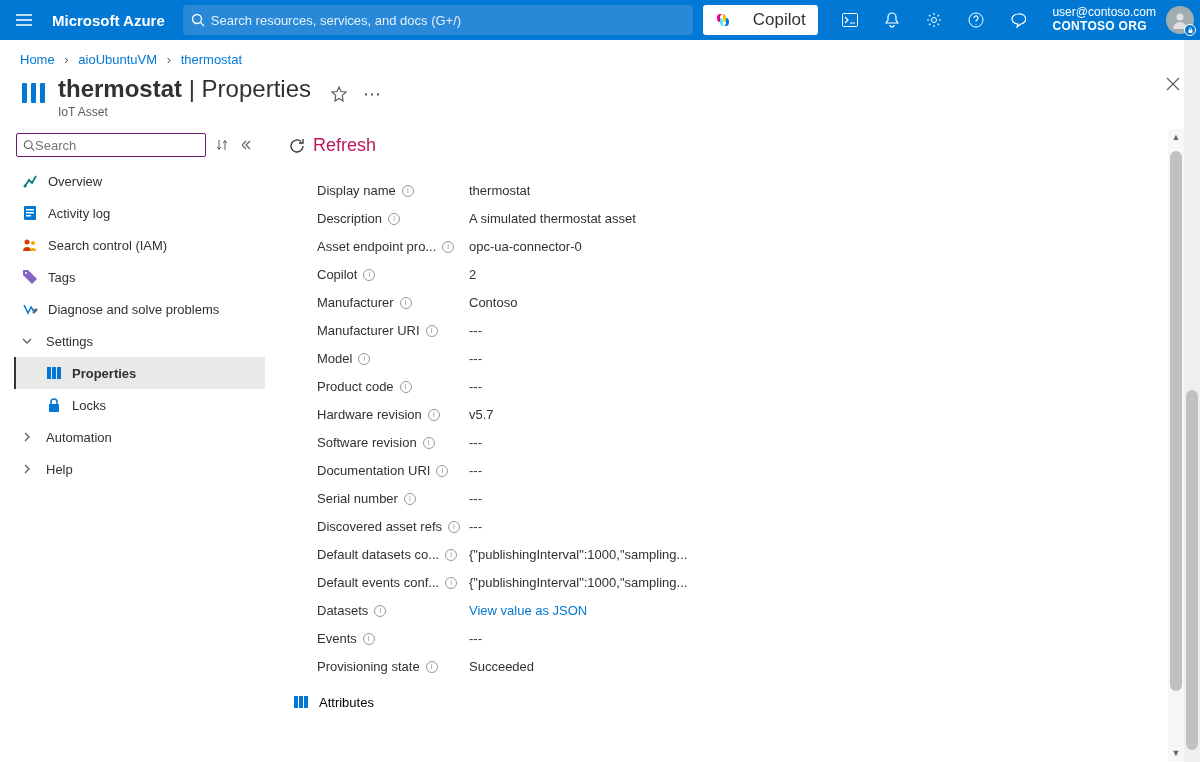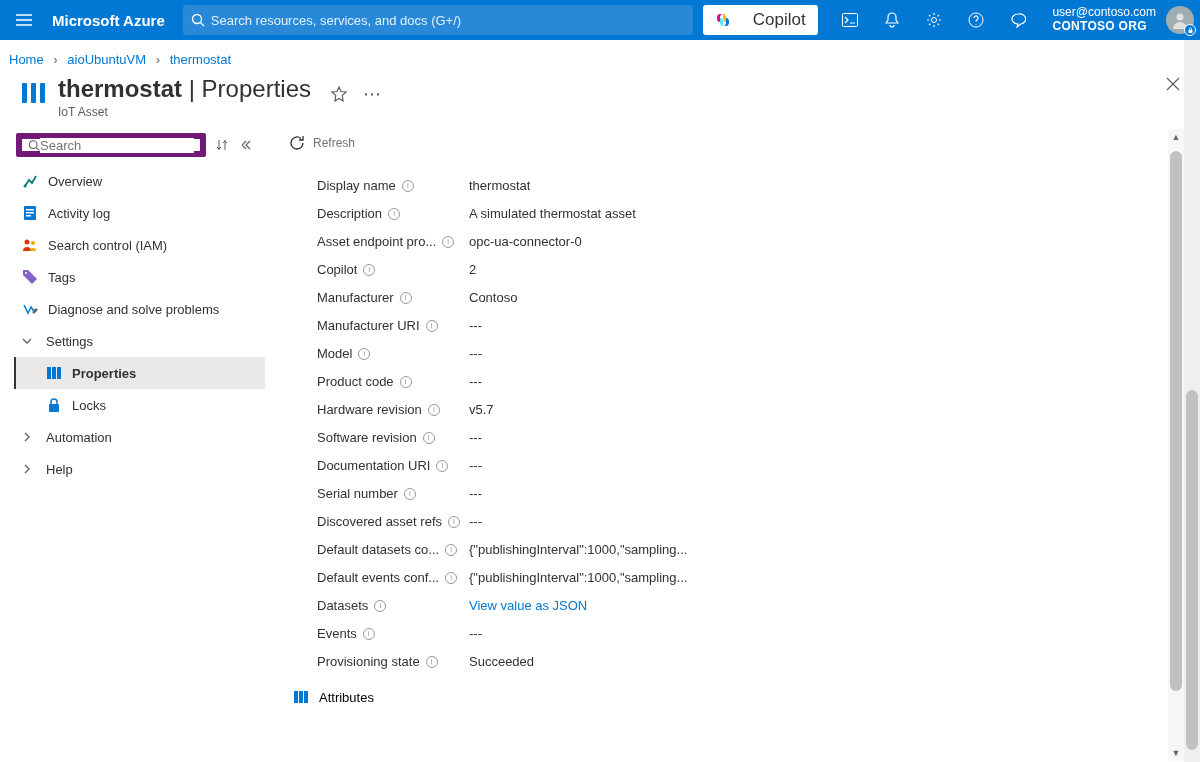--- a/index.html
+++ b/index.html
@@ -17,51 +17,51 @@
 .top-icons { display: flex; align-items: center; gap: 2px; margin-left: 12px; }
 .top-icon { width: 40px; height: 40px; display: flex; align-items: center; justify-content: center; cursor: pointer; }
 .user-area { margin-left: auto; display: flex; align-items: center; padding-right: 6px; gap: 10px; }
 .user-text { text-align: left; line-height: 1.15; }
 .user-email { font-size: 12px; }
 .user-org { font-size: 12px; font-weight: 600; letter-spacing: 0.3px; }
 .avatar { width: 28px; height: 28px; border-radius: 50%; background: #a0aeb2; position: relative; display: flex; align-items: center; justify-content: center; }
 .lock-badge { position: absolute; bottom: -2px; right: -2px; width: 12px; height: 12px; background: #0078d4; border: 1px solid #fff; border-radius: 50%; display: flex; align-items: center; justify-content: center; }
 
 
-.breadcrumb { padding: 12px 20px 4px 9px; font-size: 13px; color: #0078d4; }
+.breadcrumb { padding: 12px 20px 4px 20px; font-size: 13px; color: #0078d4; }
 .breadcrumb span.sep { color: #666; margin: 0 6px; }
 .breadcrumb a { color: #0078d4; text-decoration: none; cursor: pointer; }
 
 
 .title-row { display: flex; align-items: flex-start; padding: 4px 20px 10px 20px; position: relative; }
 .title-icon { width: 28px; height: 28px; margin-right: 10px; margin-top: 4px; }
 .title-icon rect { fill: #0078d4; }
 .title-text h1 { font-size: 24px; font-weight: 600; color: #323130; }
 .title-text .sub { font-size: 12px; color: #605e5c; margin-top: 2px; }
 .title-actions { display: flex; align-items: center; gap: 16px; margin-left: 20px; margin-top: 8px; color: #605e5c; }
 .title-right { position: absolute; right: 20px; top: 6px; display: flex; gap: 20px; color: #605e5c; cursor: pointer; }
 
 
 .body-wrap { display: flex; height: calc(100% - 130px); }
 
 
 .leftnav { width: 265px; flex-shrink: 0; padding: 4px 0 0 16px; font-size: 13px; color: #323130; position: relative; }
 .leftnav-search { display: flex; gap: 6px; align-items: center; margin-bottom: 8px; }
-.search-box { display: flex; align-items: center; border: 6px solid #701a75; border-radius: 2px; height: 24px; width: 190px; padding: 0 6px; }
+.search-box { display: flex; align-items: center; border: 1px solid #701a75; border-radius: 2px; height: 24px; width: 190px; padding: 0 6px; }
 .search-box input { border: none; outline: none; font-size: 13px; width: 100%; }
 .sort-btn, .collapse-btn { color: #605e5c; cursor: pointer; padding: 4px; }
 .nav-item { display: flex; align-items: center; height: 32px; padding-left: 6px; gap: 10px; cursor: pointer; }
 .nav-item.selected { background: #e9e9e7; font-weight: 600; border-left: 2px solid #333; margin-left: -2px; }
 .nav-item.sub { padding-left: 30px; }
 .nav-item .chev { width: 14px; color: #605e5c; }
 .nav-icon { width: 16px; height: 16px; flex-shrink: 0; }
 
 
 .content { flex: 1; overflow: hidden; position: relative; }
-.toolbar { display: flex; align-items: center; gap: 8px; padding: 6px 0 8px 24px; font-size: 12px; color: #737373; cursor: pointer; border-bottom: none; }
+.toolbar { display: flex; align-items: center; gap: 8px; padding: 6px 0 8px 24px; font-size: 18px; color: #be185d; cursor: pointer; border-bottom: none; }
 .kv-list { padding: 6px 0 0 52px; font-size: 13px; color: #323130; }
 .kv-row { display: flex; align-items: flex-end; min-height: 28px; }
 .kv-label { width: 152px; display: flex; align-items: center; gap: 6px; color: #323130; white-space: nowrap; overflow: hidden; text-overflow: ellipsis; }
 .kv-label .lbl { overflow: hidden; text-overflow: ellipsis; }
 .info-icon { width: 12px; height: 12px; border: 1px solid #999; border-radius: 50%; display: inline-flex; align-items: center; justify-content: center; font-size: 8px; color: #999; flex-shrink: 0; }
 .kv-value { white-space: nowrap; overflow: hidden; text-overflow: ellipsis; max-width: 320px; }
 .kv-value.link { color: #0078d4; cursor: pointer; }
 
 .section-h { display: flex; align-items: center; gap: 10px; font-weight: 400; font-size: 13px; padding: 20px 0 0 28px; }
 

